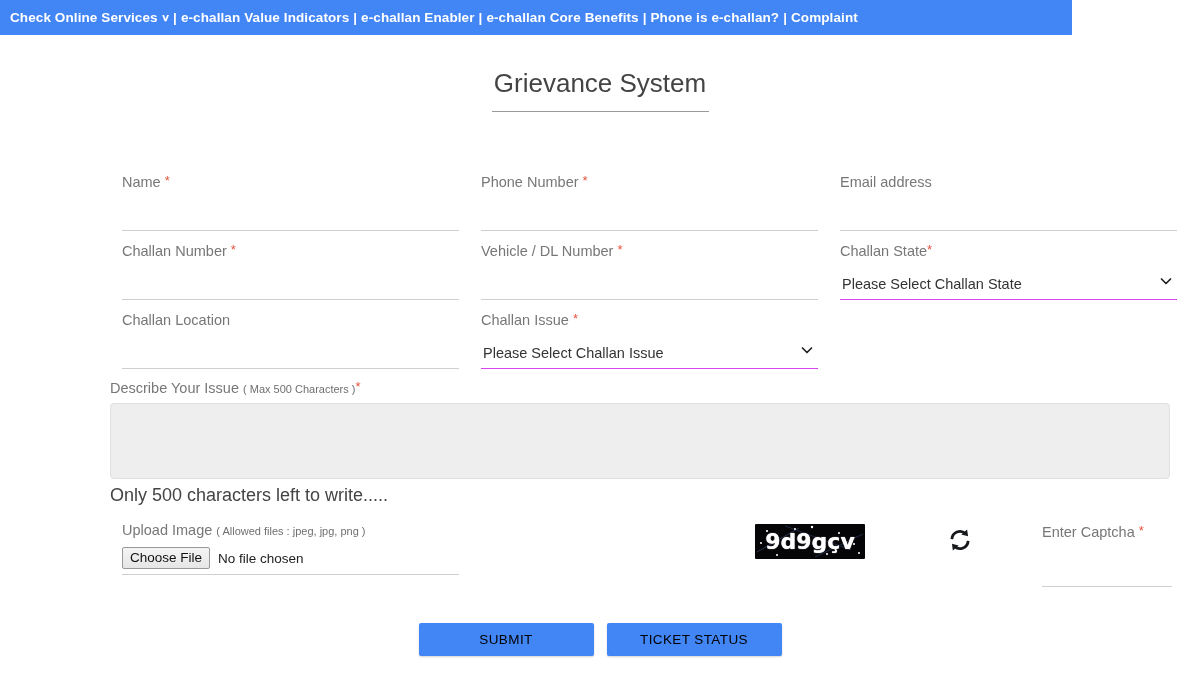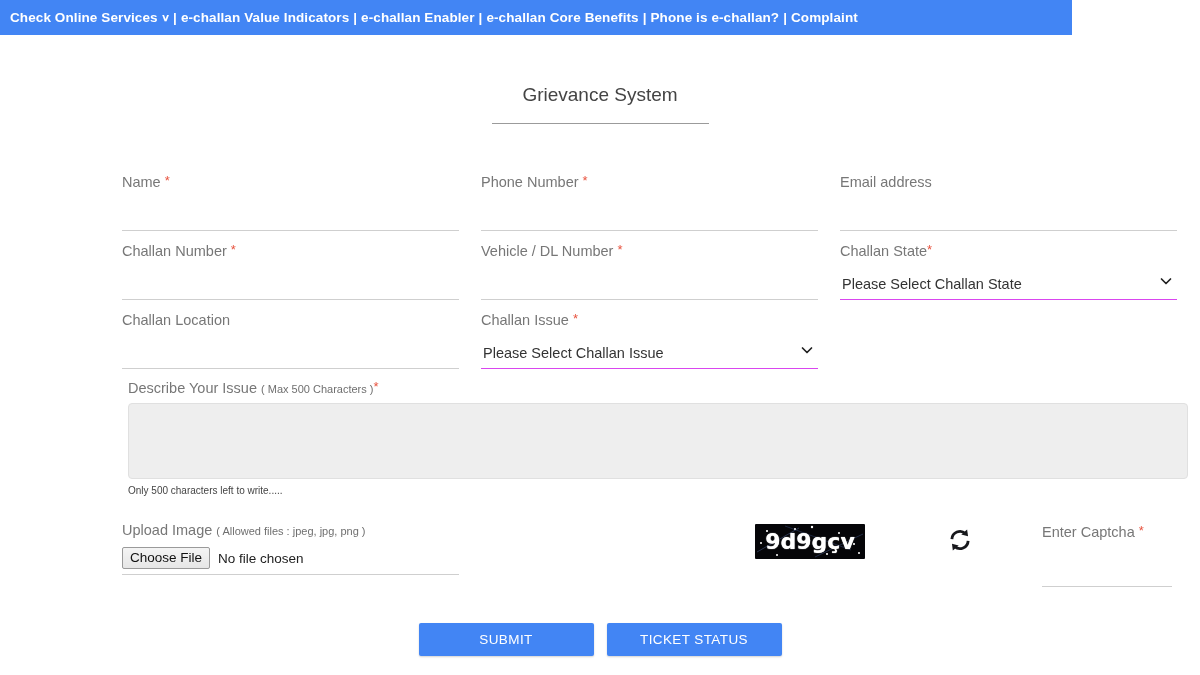--- a/index.html
+++ b/index.html
@@ -52,24 +52,24 @@
     top: -1px;
   }
 
   
   .title-wrap {
     width: 1200px;
     text-align: center;
     padding-top: 33px;
   }
   .page-title {
-    font-size: 19px;
+    font-size: 26px;
     color: #444444;
     font-weight: normal;
-    margin: 12px;
+    margin: 0;
     line-height: 30px;
   }
   .title-rule {
     width: 217px;
     height: 1px;
     background: #9b9b9b;
     border: 0;
     margin: 13px auto 0 auto;
   }
 
@@ -153,21 +153,21 @@
     top: 4px;
     width: 14px;
     height: 14px;
     pointer-events: none;
   }
   .select-arrow svg { display: block; }
 
   
   .desc-block {
     position: absolute;
-    left: 128px;
+    left: 110px;
     top: 378px;
     width: 875px;
   }
   .desc-label {
     font-size: 14.5px;
     color: #777777;
     line-height: 20px;
     display: block;
   }
   .desc-area {
@@ -179,21 +179,21 @@
     border: 1px solid #e0e0e0;
     border-radius: 4px;
     resize: none;
     font-family: "Liberation Sans", sans-serif;
     font-size: 14px;
     color: #333333;
     padding: 6px 8px;
     outline: none;
   }
   .char-left {
-    font-size: 10px;
+    font-size: 18px;
     color: #444444;
     margin-top: 6px;
     display: block;
   }
 
   
   .bottom-row {
     position: absolute;
     left: 122px;
     top: 520px;
@@ -296,21 +296,21 @@
     position: absolute;
     left: 0;
     top: 623px;
     width: 1200px;
     display: flex;
     justify-content: center;
     gap: 13px;
   }
   .btn {
     background: #4285f4;
-    color: #ffffff;
+    color: #000000;
     border: 0;
     border-radius: 2px;
     font-family: "Liberation Sans", sans-serif;
     font-size: 13.5px;
     letter-spacing: 0.4px;
     height: 33px;
     cursor: pointer;
     box-shadow: 0 1px 2px rgba(0,0,0,0.18);
   }
   .btn-submit { width: 175px; }

